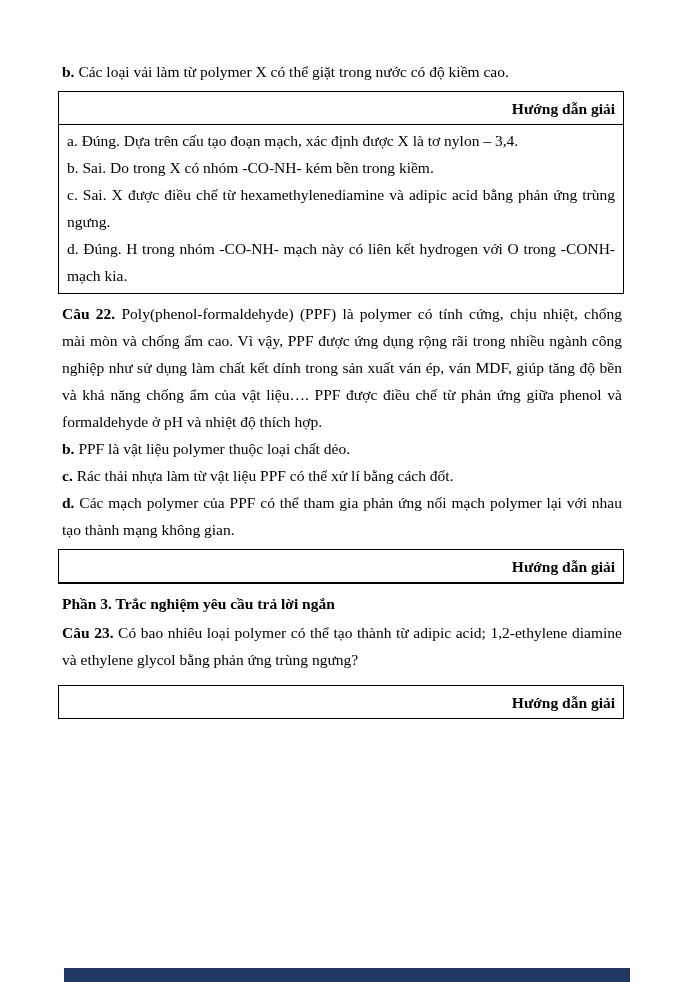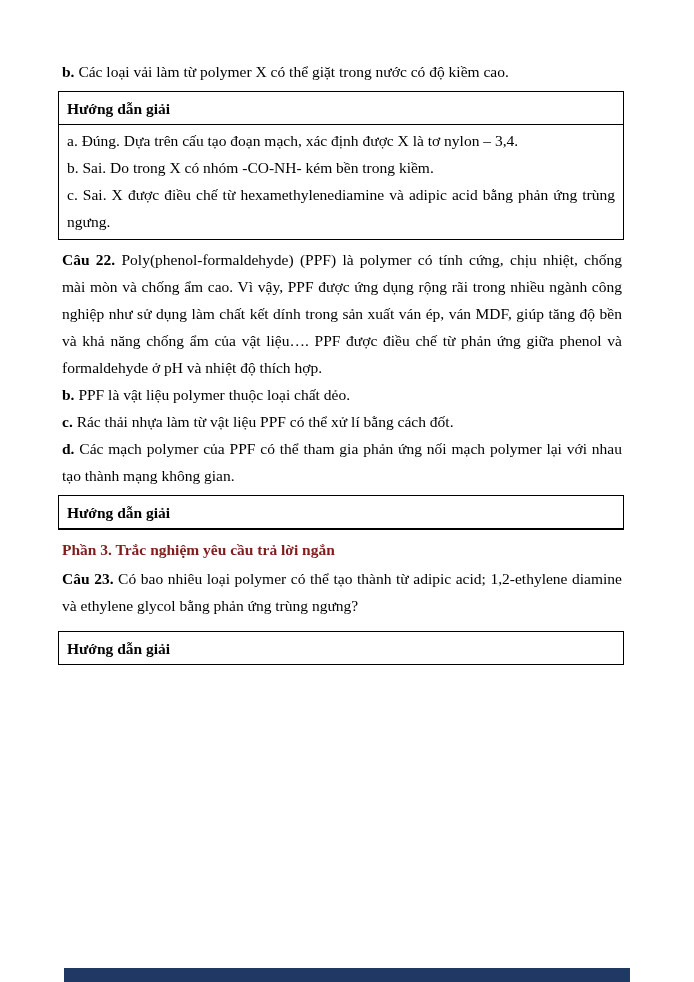--- a/index.html
+++ b/index.html
@@ -27,28 +27,29 @@
   .para b { font-weight: bold; }
   .solution-box {
     border: 1px solid #000000;
     margin: 6px 0 6px -4px;
     margin-right: -2px;
   }
   .solution-title {
     font-weight: bold;
     padding: 3px 8px 2px 8px;
     border-bottom: 1px solid #000000;
+    text-align: right;
   }
   .solution-body {
     padding: 2px 8px 4px 8px;
   }
   .section-heading {
     margin: 2px 0 2px 0;
     font-weight: bold;
-    color: #7f1d1d;
+    color: #000000;
   }
   .footer-bar {
     position: absolute;
     left: 64px;
     top: 968px;
     width: 566px;
     height: 14px;
     background: #1F3864;
   }
 </style>
@@ -58,20 +59,21 @@
 <div class="page">
 
   <p class="para"><b>b.</b><span> Các loại vải làm từ polymer X có thể giặt trong nước có độ kiềm cao.</span></p>
 
   <div class="solution-box">
     <div class="solution-title">Hướng dẫn giải</div>
     <div class="solution-body">
       <p class="para">a. Đúng. Dựa trên cấu tạo đoạn mạch, xác định được X là tơ nylon – 3,4.</p>
       <p class="para">b. Sai. Do trong X có nhóm -CO-NH- kém bền trong kiềm.</p>
       <p class="para">c. Sai. X được điều chế từ hexamethylenediamine và adipic acid bằng phản ứng trùng ngưng.</p>
+      <p class="para">d. Đúng. H trong nhóm -CO-NH- mạch này có liên kết hydrogen với O trong -CONH- mạch kia.</p>
     </div>
   </div>
 
   <p class="para"><b>Câu 22.</b><span> Poly(phenol-formaldehyde) (PPF) là polymer có tính cứng, chịu nhiệt, chống mài mòn và chống ẩm cao. Vì vậy, PPF được ứng dụng rộng rãi trong nhiều ngành công nghiệp như sử dụng làm chất kết dính trong sản xuất ván ép, ván MDF, giúp tăng độ bền và khả năng chống ẩm của vật liệu…. PPF được điều chế từ phản ứng giữa phenol và formaldehyde ở pH và nhiệt độ thích hợp.</span></p>
   <p class="para"><b>b.</b><span> PPF là vật liệu polymer thuộc loại chất dẻo.</span></p>
   <p class="para"><b>c.</b><span> Rác thải nhựa làm từ vật liệu PPF có thể xử lí bằng cách đốt.</span></p>
   <p class="para"><b>d.</b><span> Các mạch polymer của PPF có thể tham gia phản ứng nối mạch polymer lại với nhau tạo thành mạng không gian.</span></p>
 
   <div class="solution-box">
     <div class="solution-title">Hướng dẫn giải</div>

